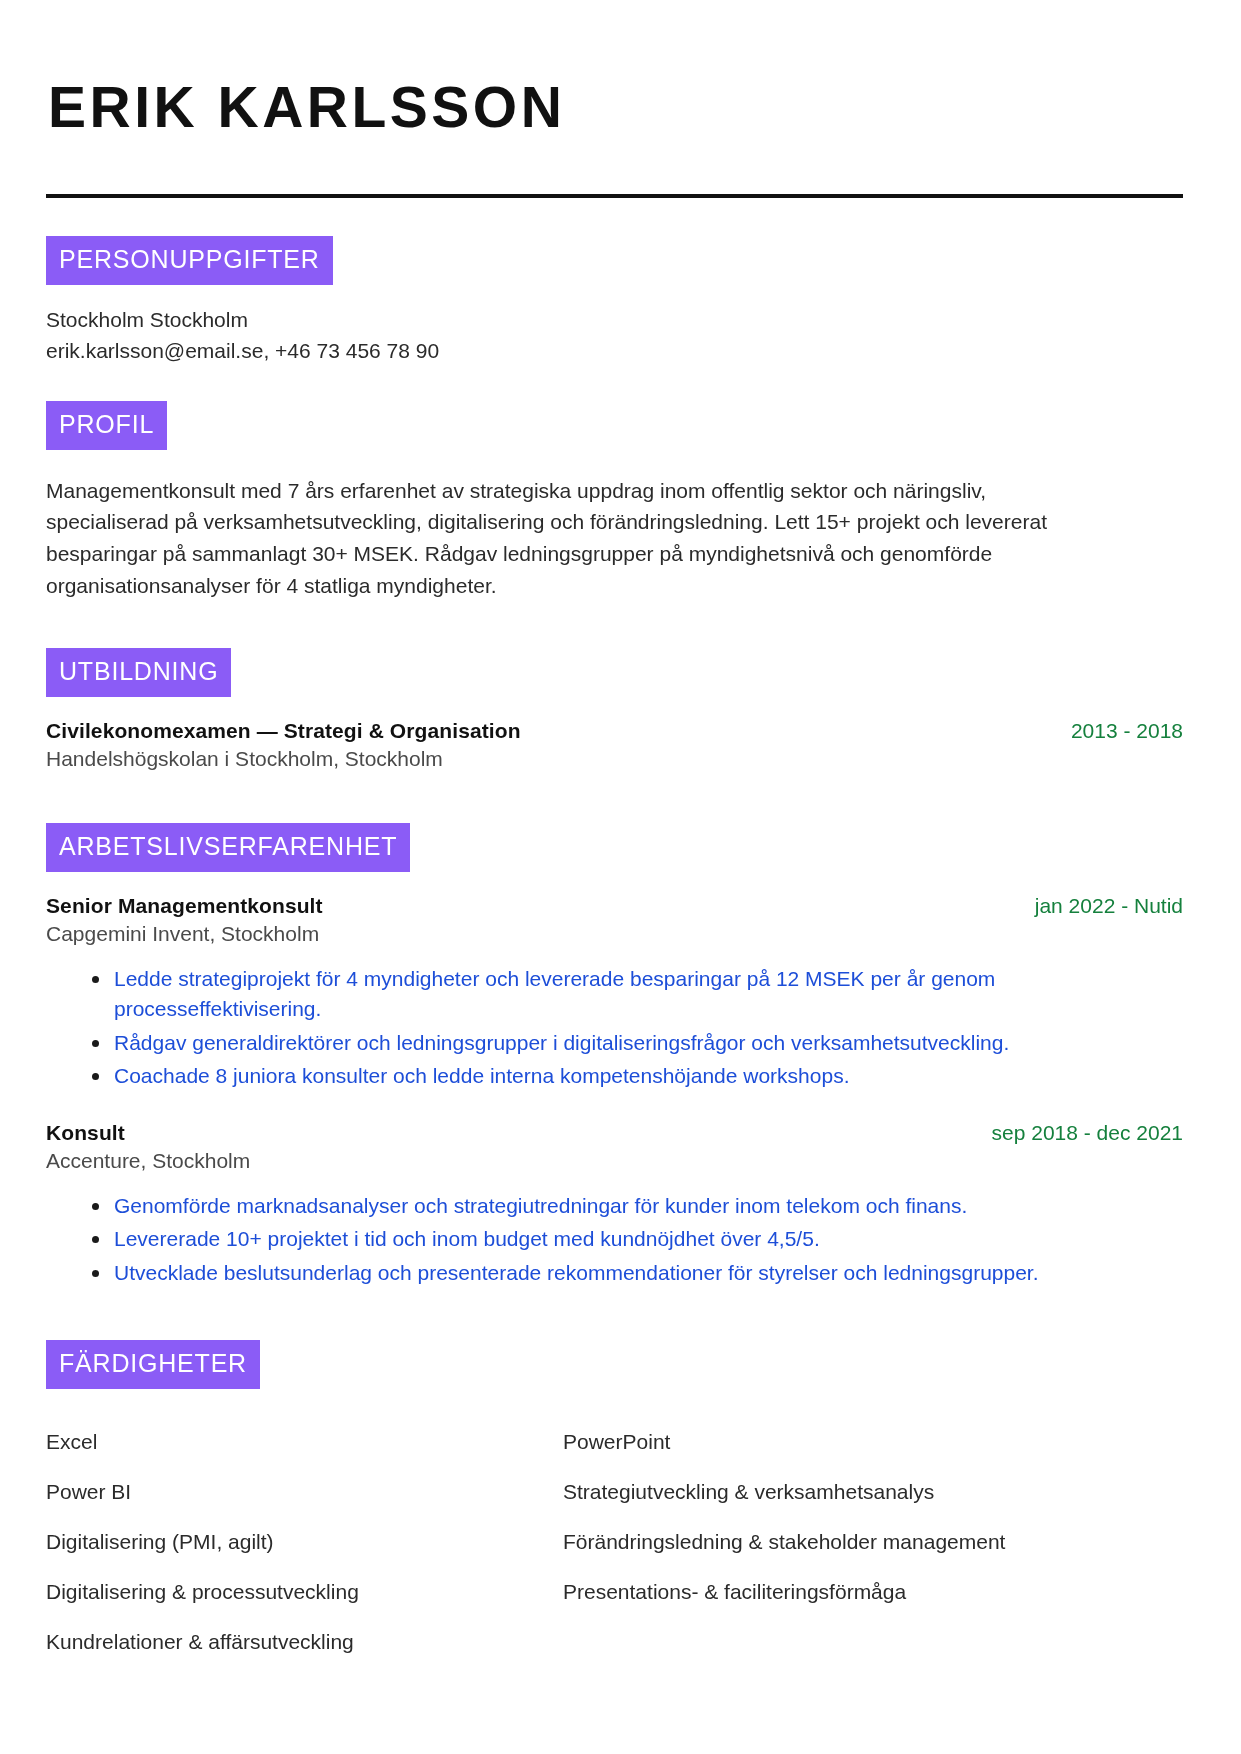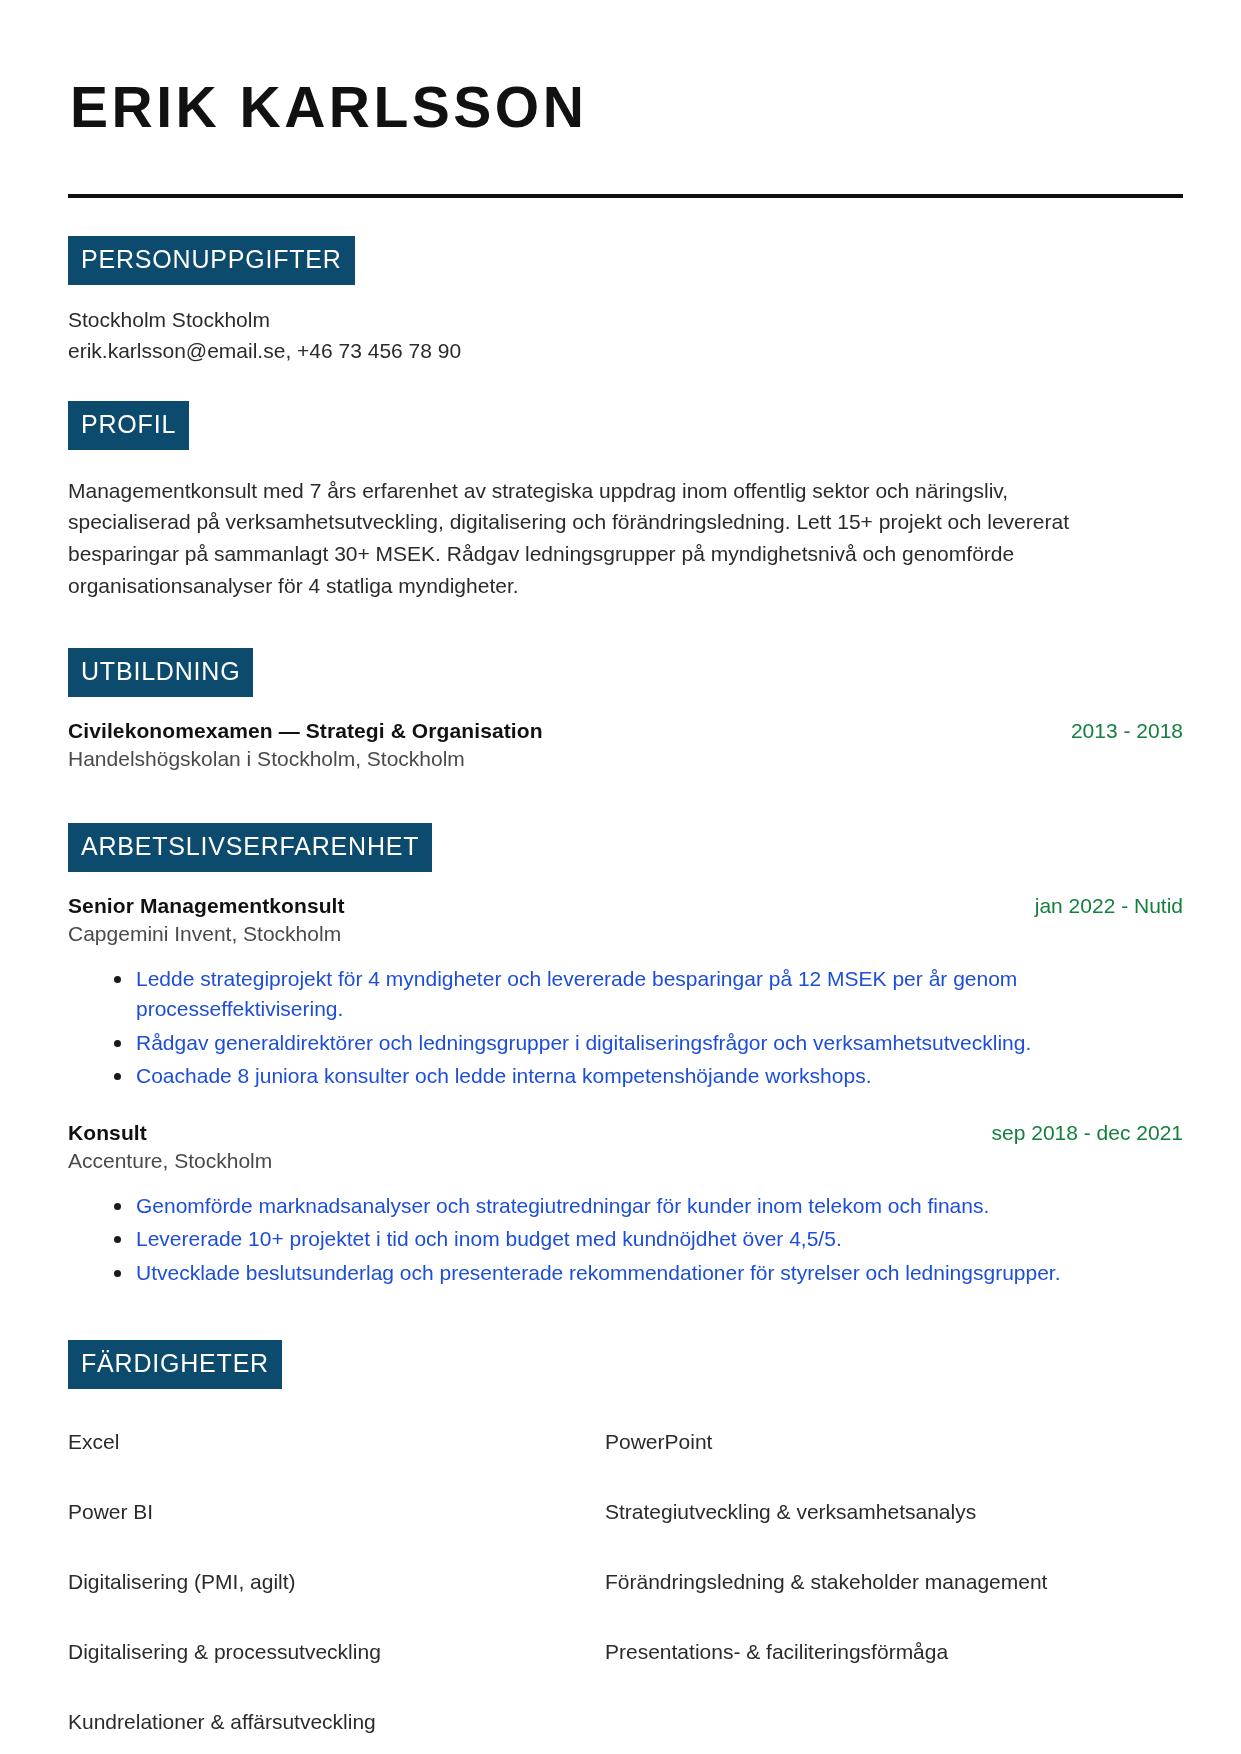--- a/index.html
+++ b/index.html
@@ -14,21 +14,21 @@
     font-family: "Liberation Sans", sans-serif;
     color: #1a1a1a;
     -webkit-font-smoothing: antialiased;
   }
 
   .page {
     position: relative;
     width: 1241px;
     height: 1754px;
     background: #ffffff;
-    padding: 78px 58px 0 68px;
+    padding: 78px 58px 0 46px;
   }
 
   
   .name-header {
     font-size: 57px;
     font-weight: 700;
     letter-spacing: 3.5px;
     line-height: 1.05;
     color: #111111;
     text-transform: uppercase;
@@ -37,21 +37,21 @@
 
   .name-rule {
     margin-top: 56px;
     border-top: 4px solid #111111;
     width: 100%;
   }
 
   
   .section-chip {
     display: inline-block;
-    background: #0c4a6e;
+    background: #8b5cf6;
     color: #ffffff;
     font-size: 25px;
     font-weight: 400;
     letter-spacing: 0.8px;
     line-height: 1;
     padding: 11px 13px 13px 13px;
     text-transform: uppercase;
   }
 
   .sec-personal   { margin-top: 38px; }
@@ -138,21 +138,20 @@
 
   .entry-spacer { margin-top: 30px; }
 
   
   .skills-grid {
     margin-top: 28px;
     display: grid;
     grid-template-columns: 517px 1fr;
     column-gap: 0;
     row-gap: 0;
-    gap: 20px;
   }
 
   .skill-item {
     font-size: 21px;
     color: #2b2b2b;
     line-height: 1;
     padding: 14px 0 15px 0;
   }
 </style>
 </head>

